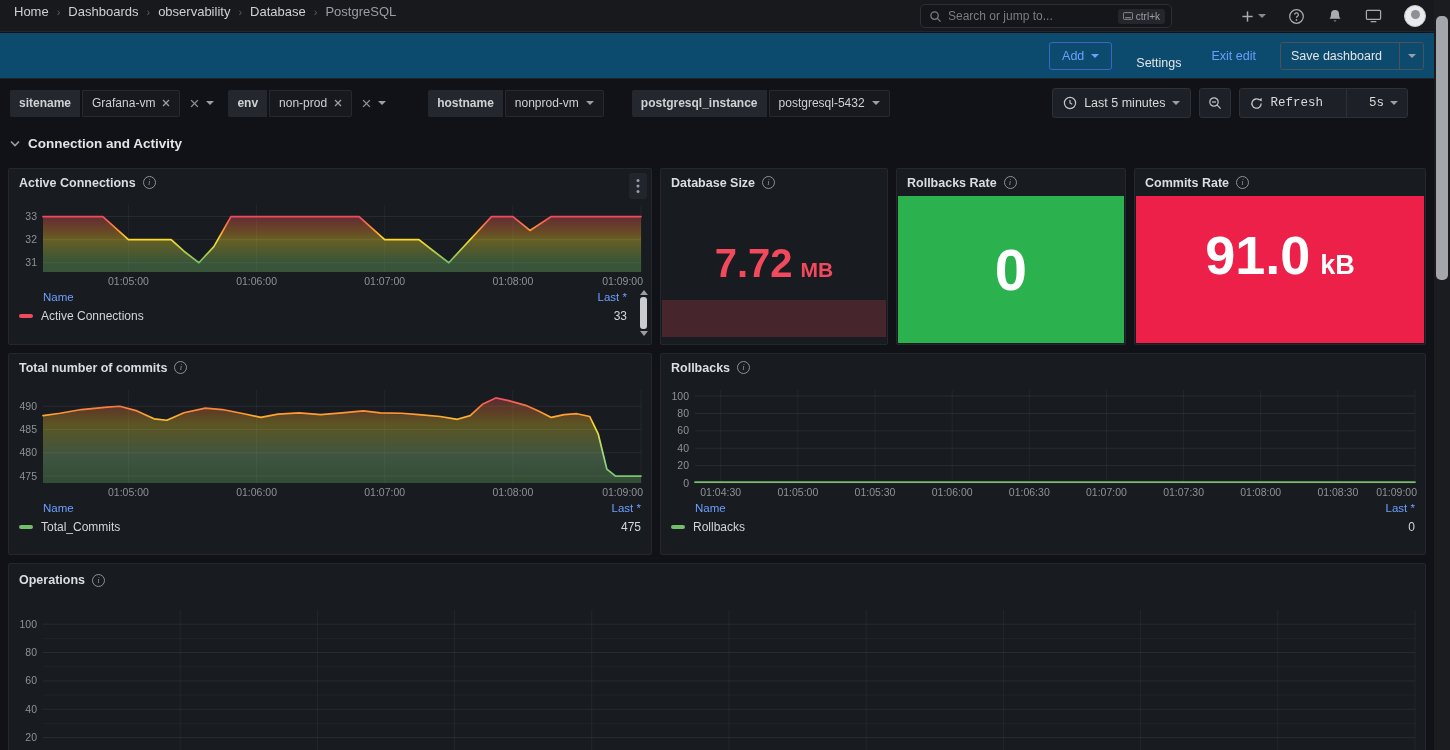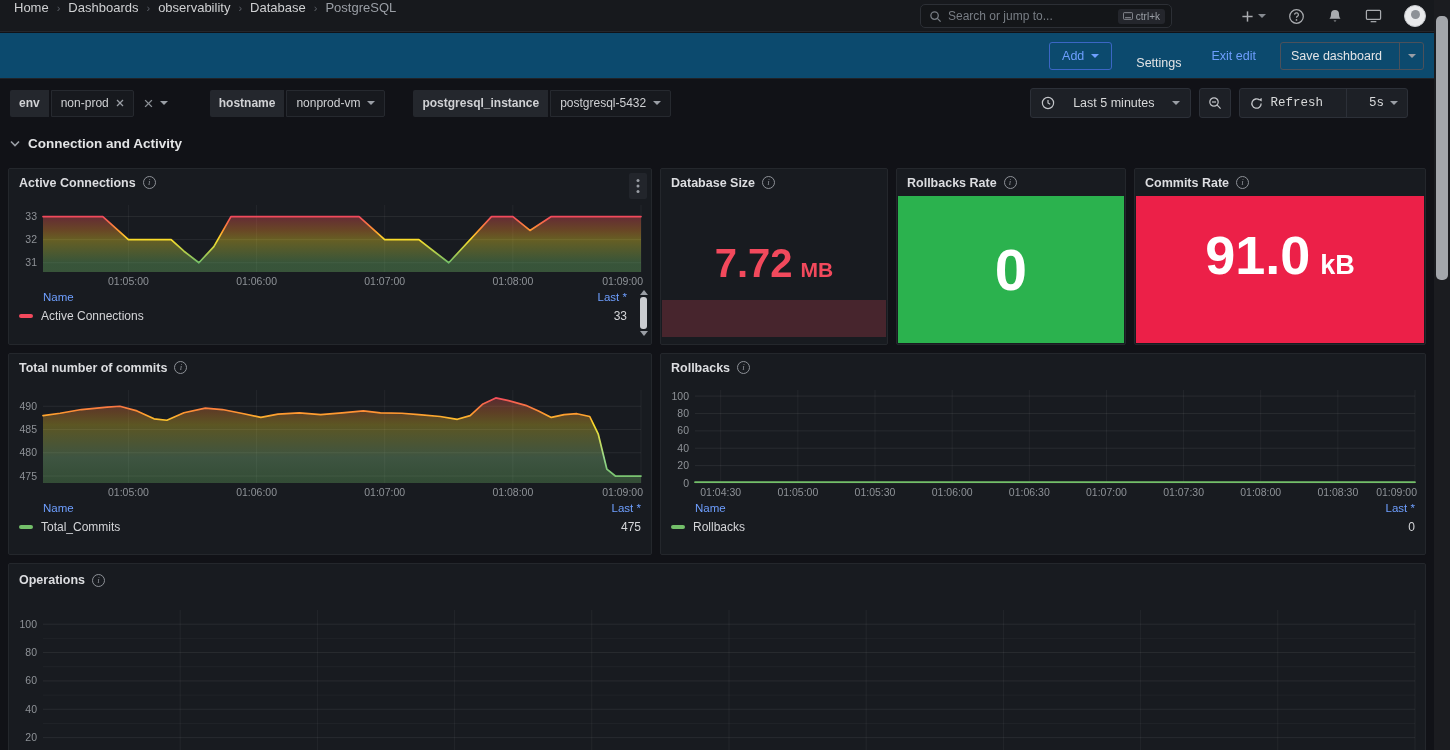--- a/index.html
+++ b/index.html
@@ -2,21 +2,21 @@
 <html><head>
 <meta charset="utf-8">
 <style>
   * { margin:0; padding:0; box-sizing:border-box; }
   html,body { width:1450px; height:750px; overflow:hidden; background:#111217;
     font-family:"Liberation Sans", sans-serif; color:#d8d9da; }
   .icon svg { display:block; }
 
   
   #nav { position:absolute; left:0; top:0; width:1450px; height:32px; background:#17191d;
-    border-bottom:1px solid #24262b; display:flex; align-items:flex-start; padding:0 14px; }
+    border-bottom:1px solid #24262b; display:flex; align-items:flex-end; padding:12px 14px; }
   .crumbs { display:flex; align-items:center; gap:8px; font-size:13px; }
   .crumb { color:#cfd0d2; cursor:pointer; }
   .crumb.current { color:#9a9ea5; }
   .crumb-sep { color:#5a5e66; font-size:11px; }
   #search-box { position:absolute; left:920px; top:4px; width:252px; height:24px; background:#141619;
     border:1px solid #2c2f35; border-radius:5px; display:flex; align-items:center; padding:0 6px 0 8px; }
   #search-box input { flex:1; background:transparent; border:none; outline:none; color:#9a9ea5;
     font-size:12px; font-family:"Liberation Sans",sans-serif; }
   #search-box input::placeholder { color:#787d84; }
   .kbd-badge { background:#24262c; border-radius:3px; color:#9a9ea5; font-size:10px; padding:2px 5px; display:flex; gap:3px; align-items:center;}
@@ -45,21 +45,21 @@
   #filterbar { position:absolute; left:0; top:86px; width:1434px; height:34px; display:flex;
     align-items:center; padding:0 10px; gap:14px; }
   .fgroup { display:flex; align-items:center; gap:2px; }
   .flabel { background:#24272d; height:27px; display:flex; align-items:center; padding:0 9px;
     font-size:12px; color:#d0d1d4; border-radius:2px 0 0 2px; font-weight:bold;}
   .fvalue { background:#17191e; border:1px solid #26292f; height:27px; display:flex; align-items:center;
     gap:7px; padding:0 9px; font-size:12px; color:#cfd0d3; border-radius:0 2px 2px 0; cursor:pointer;}
   .fctrl { display:flex; align-items:center; gap:7px; margin-left:8px; }
   .tc { position:absolute; top:2px; display:flex; align-items:center; gap:8px; }
   .tc-btn { background:#1d2026; border:1px solid #2c3038; height:30px; border-radius:3px;
-    display:flex; align-items:center; gap:18px; padding:0 10px; font-size:12.5px; color:#d8d9da; cursor:pointer;}
+    display:flex; align-items:center; gap:7px; padding:0 10px; font-size:12.5px; color:#d8d9da; cursor:pointer;}
   .tc-divider{ width:1px; height:100%; background:#2c3038; }
 
   
   #section-hdr { position:absolute; left:10px; top:136px; display:flex; align-items:center; gap:8px;
     font-size:13.5px; font-weight:bold; color:#e3e4e6; cursor:pointer; }
 
   
   .panel { position:absolute; background:#181b20; border:1px solid #24272c; border-radius:2px; }
   .panel-hdr { height:27px; display:flex; align-items:center; gap:7px; padding:0 10px; }
   .panel-title { font-size:12.5px; font-weight:bold; color:#dcdde0; cursor:pointer; }
@@ -172,20 +172,37 @@
     <div class="btn btn-save">
       <span class="lbl">Save dashboard</span>
       <span class="split">
           <span class="caret"></span>
         </span>
     </div>
   </div>
 </div>
 
 <div id="filterbar">
+  <div class="fgroup">
+    <span class="flabel">sitename</span>
+    <span class="fvalue">
+      <span>Grafana-vm</span>
+      <svg width="8" height="8" viewBox="0 0 8 8">
+          <line x1="1" y1="1" x2="7" y2="7" stroke="#9a9ea5" stroke-width="1.3"></line>
+          <line x1="7" y1="1" x2="1" y2="7" stroke="#9a9ea5" stroke-width="1.3"></line>
+        </svg>
+    </span>
+    <span class="fctrl">
+      <svg width="9" height="9" viewBox="0 0 8 8">
+          <line x1="1" y1="1" x2="7" y2="7" stroke="#8d9197" stroke-width="1.2"></line>
+          <line x1="7" y1="1" x2="1" y2="7" stroke="#8d9197" stroke-width="1.2"></line>
+        </svg>
+      <span class="caret"></span>
+    </span>
+  </div>
 
   <div class="fgroup">
     <span class="flabel">env</span>
     <span class="fvalue">
       <span>non-prod</span>
       <svg width="8" height="8" viewBox="0 0 8 8">
           <line x1="1" y1="1" x2="7" y2="7" stroke="#9a9ea5" stroke-width="1.3"></line>
           <line x1="7" y1="1" x2="1" y2="7" stroke="#9a9ea5" stroke-width="1.3"></line>
         </svg>
     </span>

